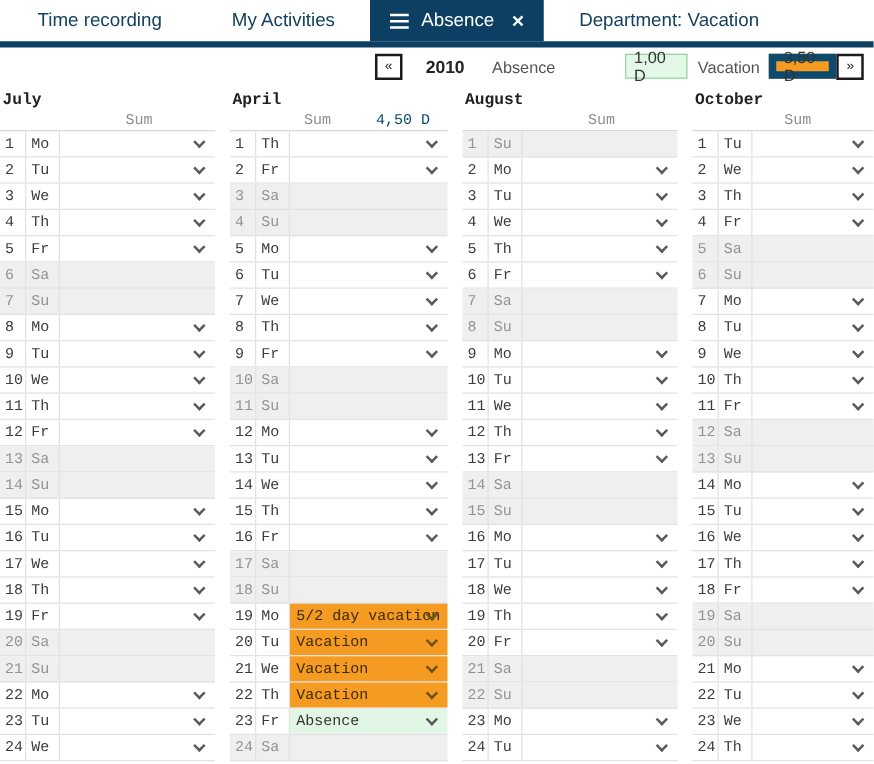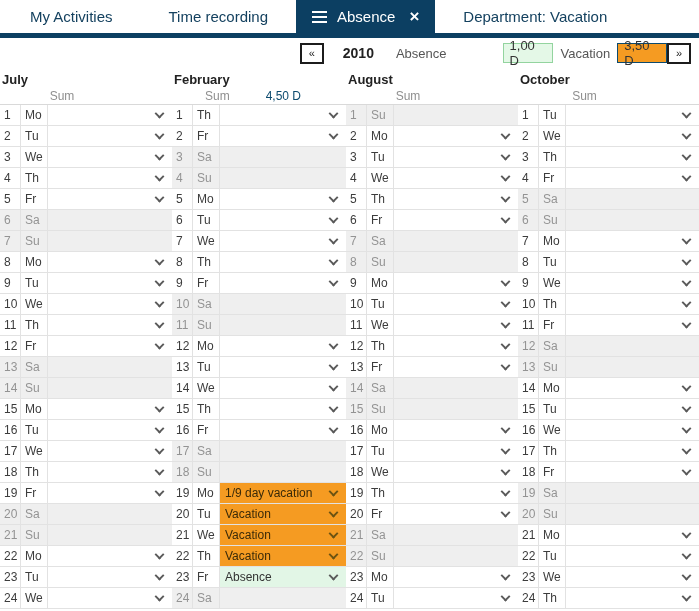--- a/index.html
+++ b/index.html
@@ -22,29 +22,29 @@
   .nav-btn { width:26px; height:21px; border:2px solid #1c1c1c; background:#fff;
              display:flex; align-items:center; justify-content:center;
              font-size:11px; color:#222; cursor:pointer; }
   .nav-btn.prev { margin-left:300px; }
   .nav-btn.next { margin-left:auto; margin-right:8px; }
   .year { font-weight:bold; font-size:14px; color:#222; margin-left:19px; }
   .lgd-label { color:#555; margin-left:22px; }
   .val-box { height:20px; min-width:50px; display:flex; align-items:center;
              justify-content:flex-end; padding:0 6px; font-size:13px; color:#333; }
   .val-box.green { background:#e4f8e7; border:1px solid #93d49f; margin-left:56px; }
-  .val-box.orange { background:#f59b22; border:1px solid #0c4a6e; margin-left:7px; }
+  .val-box.orange { background:#f59b22; border:6px solid #0c4a6e; margin-left:7px; }
   .lgd-label.vac { margin-left:8px; }
 
   
   .calendar { display:grid; grid-template-columns:172px 174px 172px 1fr;
-              column-gap:0; padding-top:2px; }
+              column-gap:12px; padding-top:2px;font-family:Liberation Mono, monospace; }
   .mname { font-size:13px; font-weight:bold; color:#222; height:17px;
            padding:2px 0 0 2px; }
-  .sumrow { display:flex; justify-content:center; align-items:center;
+  .sumrow { display:flex; justify-content:flex-end; align-items:center;
             height:18px; font-size:12px; border-bottom:1px solid #d9d9d9; }
   .sumlbl { color:#8f8f8f; padding-left:2px; }
   .sumval { color:#0c4a6e; padding-right:14px;margin-left:36px; }
   .dayrow { display:flex; height:21px; align-items:stretch;
             border-bottom:1px solid #e2e2e2; font-size:12px; }
   .num { width:21px; display:flex; align-items:center; padding-left:4px;
          border-right:1px solid #e2e2e2; color:#3c3c3c; }
   .wd  { width:27px; display:flex; align-items:center; padding-left:4px;
          border-right:1px solid #e2e2e2; color:#3c3c3c; }
   .dd  { flex:1; position:relative; display:flex; align-items:center;
@@ -56,24 +56,24 @@
   .dayrow.weekend .num, .dayrow.weekend .wd { color:#939393; }
   .dd.vacation { background:#f59b22; color:#3a2a08; }
   .dd.vacation .chev { border-color:#6b5312; }
   .dd.absence { background:#e2f6e6; }
 </style>
 </head>
 <body>
 
 <div class="tabbar">
   <div class="tab">
-    <span>My Activities</span>
+    <span>Time recording</span>
   </div>
   <div class="tab">
-    <span>Time recording</span>
+    <span>My Activities</span>
   </div>
   <div class="tab active">
     <span class="hamburger">
         <i></i>
         <i></i>
         <i></i>
       </span>
     <span>Absence</span>
     <span class="close-x">×</span>
   </div>
@@ -281,21 +281,21 @@
       <div class="dayrow">
         <span class="num">24</span>
         <span class="wd">We</span>
         <div class="dd">
           <span></span>
           <span class="chev"></span>
         </div>
       </div>
     </div>
     <div>
-      <div class="mname">February</div>
+      <div class="mname">April</div>
       <div class="sumrow">
         <span class="sumlbl">Sum</span>
         <span class="sumval">4,50 D</span>
       </div>
       <div class="dayrow">
         <span class="num">1</span>
         <span class="wd">Th</span>
         <div class="dd">
           <span></span>
           <span class="chev"></span>
@@ -428,21 +428,21 @@
         <span class="num">18</span>
         <span class="wd">Su</span>
         <div class="dd">
           <span></span>
         </div>
       </div>
       <div class="dayrow">
         <span class="num">19</span>
         <span class="wd">Mo</span>
         <div class="dd vacation">
-          <span>1/9 day vacation</span>
+          <span>5/2 day vacation</span>
           <span class="chev"></span>
         </div>
       </div>
       <div class="dayrow">
         <span class="num">20</span>
         <span class="wd">Tu</span>
         <div class="dd vacation">
           <span>Vacation</span>
           <span class="chev"></span>
         </div>

